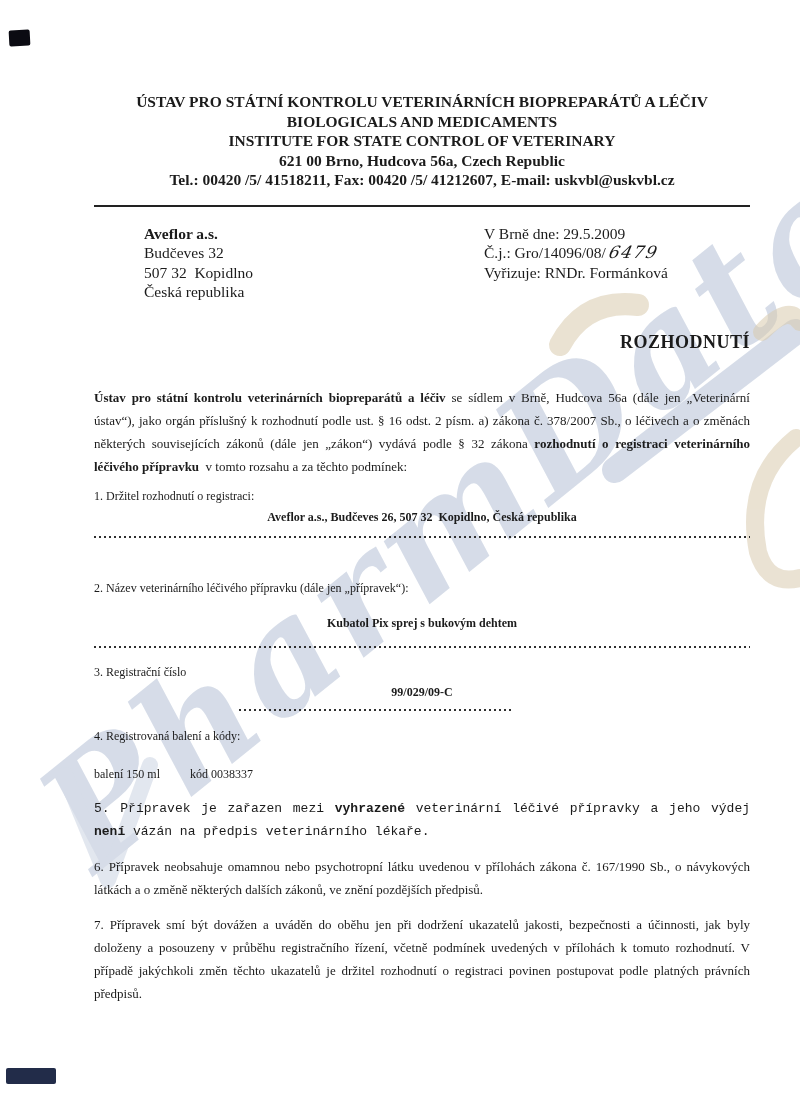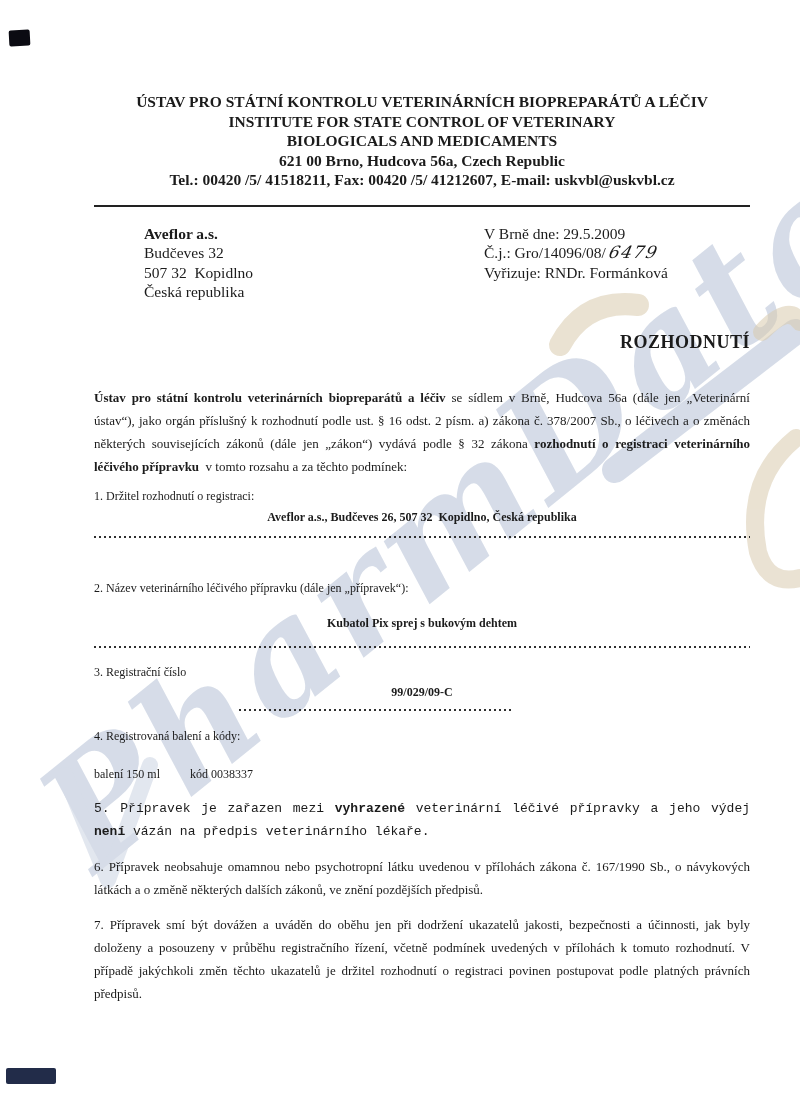--- a/index.html
+++ b/index.html
@@ -84,22 +84,22 @@
     </svg>
   </div>
 
   <div class="artifact top-left"></div>
   <div class="artifact bottom-left"></div>
 
   <div class="content">
 
     <header class="letterhead">
       <div>ÚSTAV PRO STÁTNÍ KONTROLU VETERINÁRNÍCH BIOPREPARÁTŮ A LÉČIV</div>
+      <div>BIOLOGICALS AND MEDICAMENTS</div>
       <div>INSTITUTE FOR STATE CONTROL OF VETERINARY</div>
-      <div>BIOLOGICALS AND MEDICAMENTS</div>
       <div>621 00 Brno, Hudcova 56a, Czech Republic</div>
       <div>Tel.: 00420 /5/ 41518211, Fax: 00420 /5/ 41212607, E-mail: uskvbl@uskvbl.cz</div>
     </header>
 
     <hr class="rule">
 
     <section class="addr-row">
       <div class="recipient">
         <div class="name">Aveflor a.s.</div>
         <div>Budčeves 32</div>

